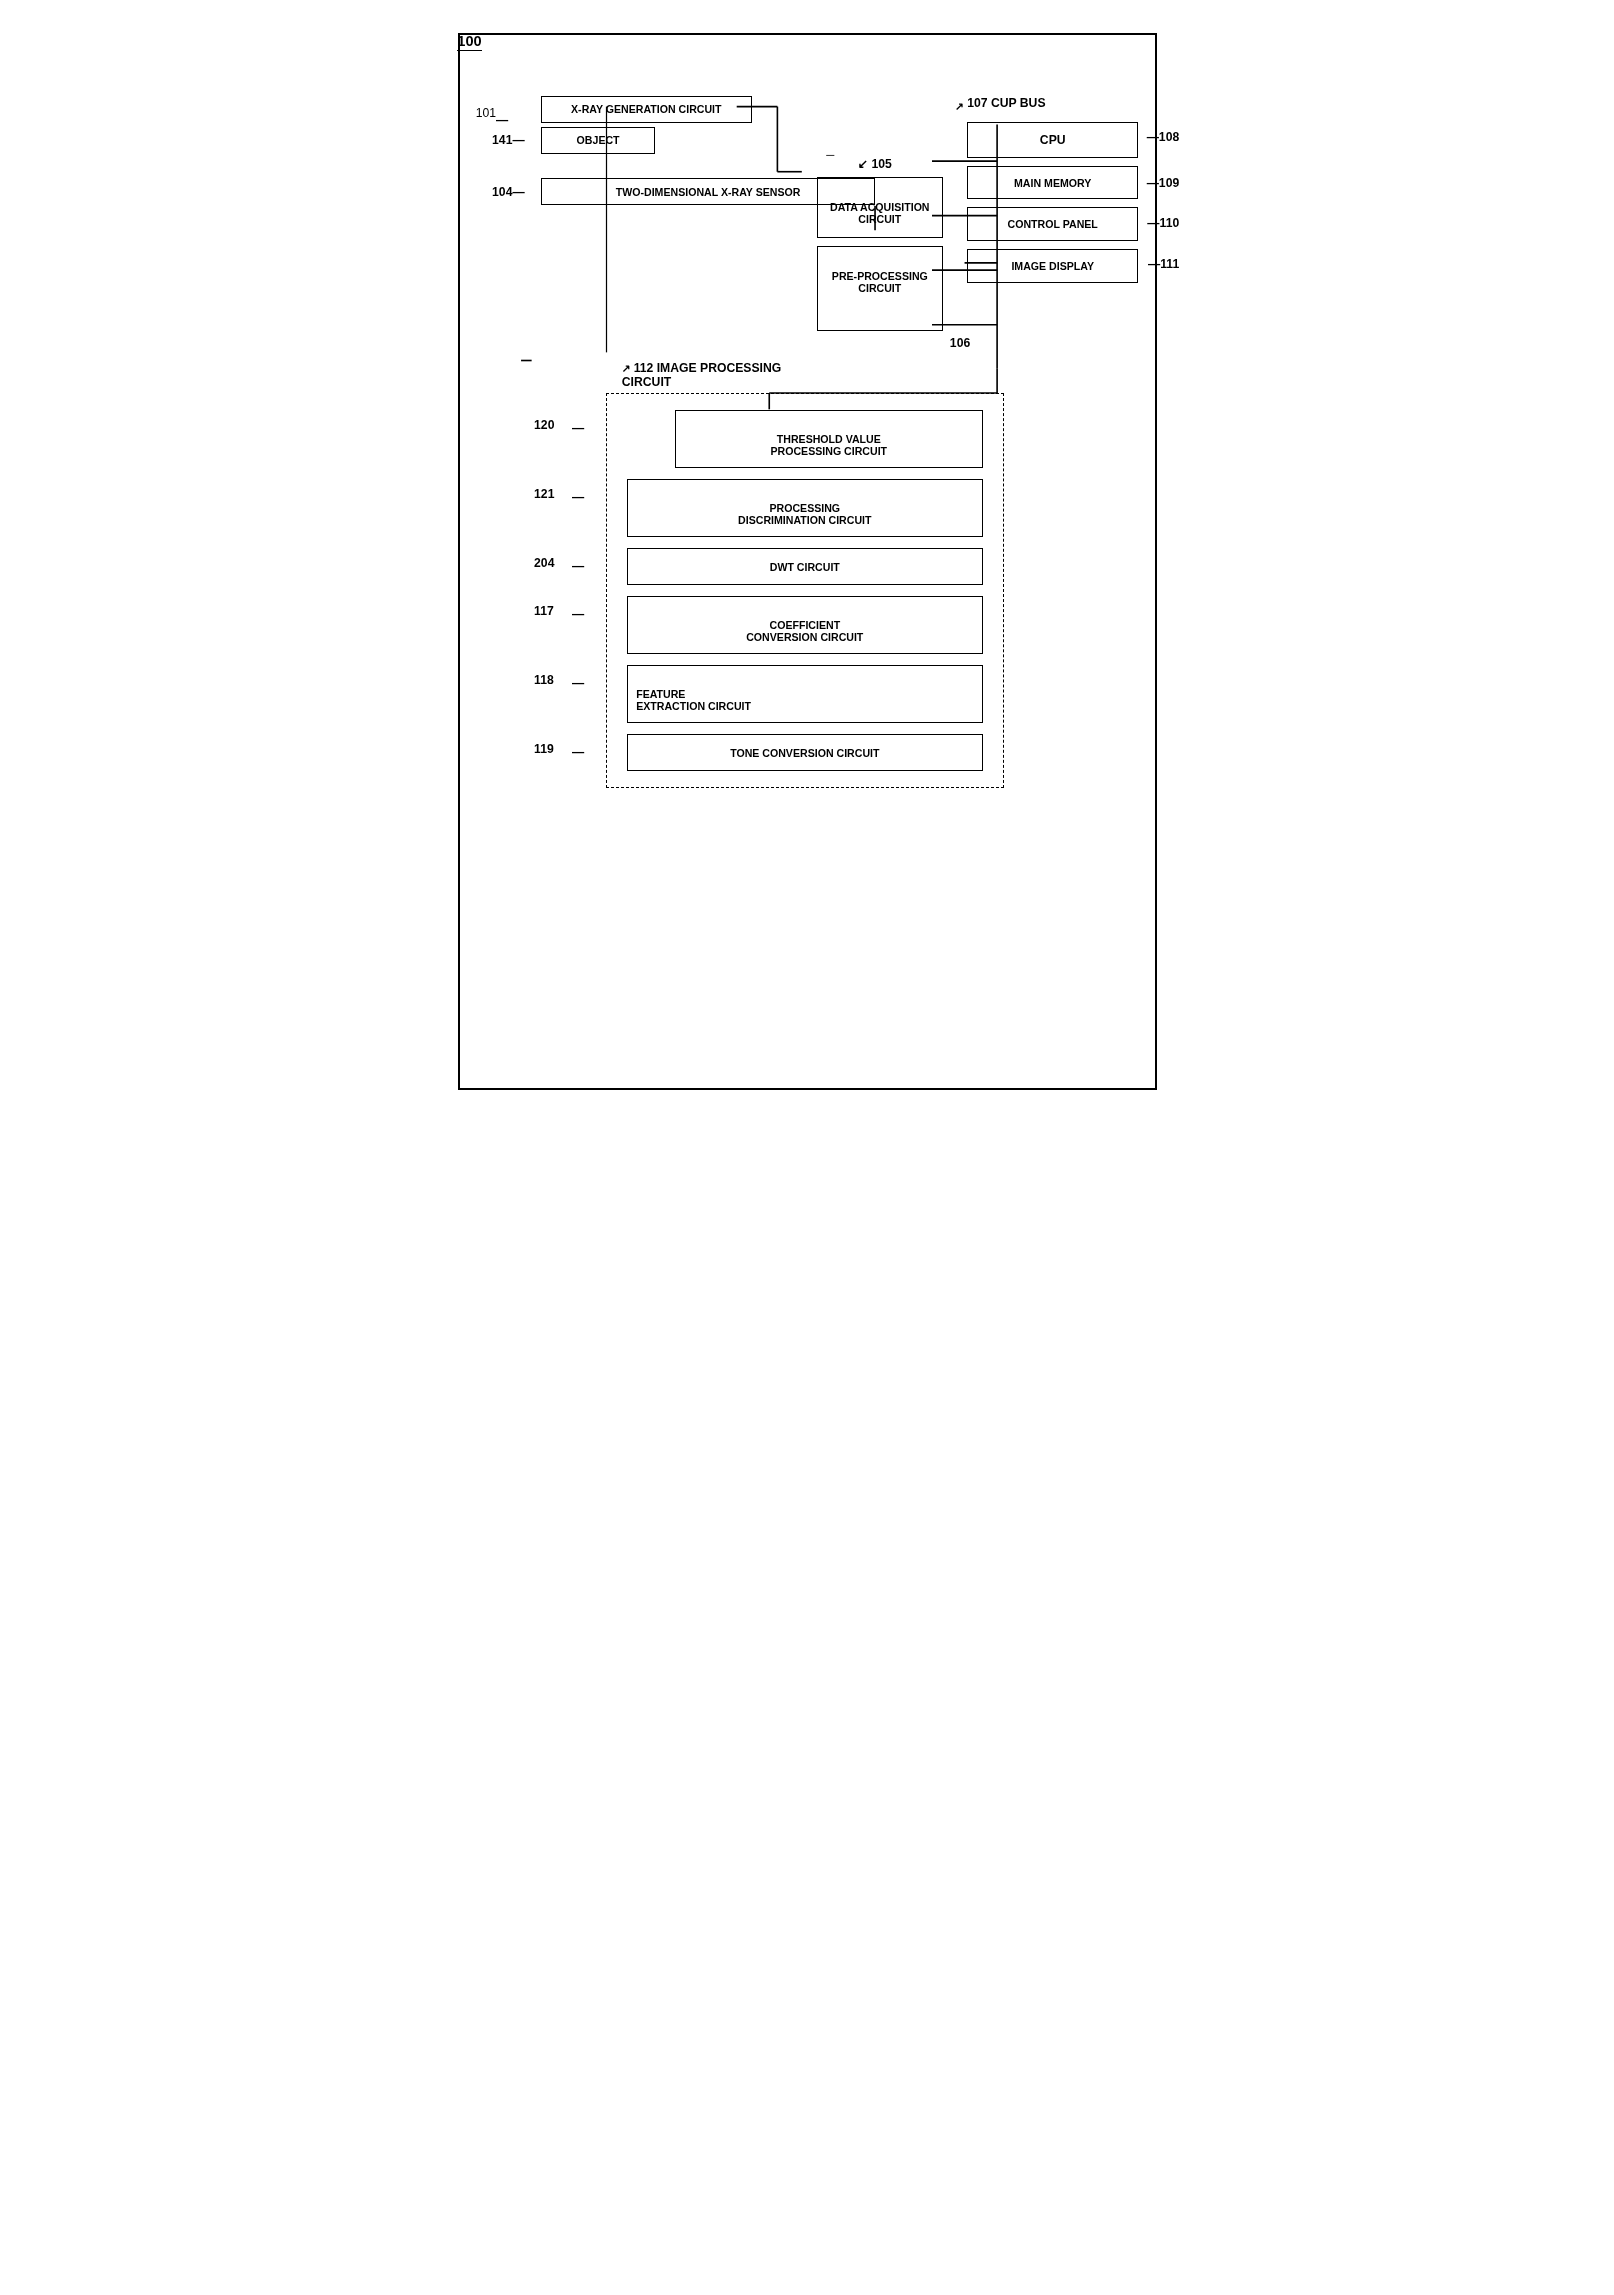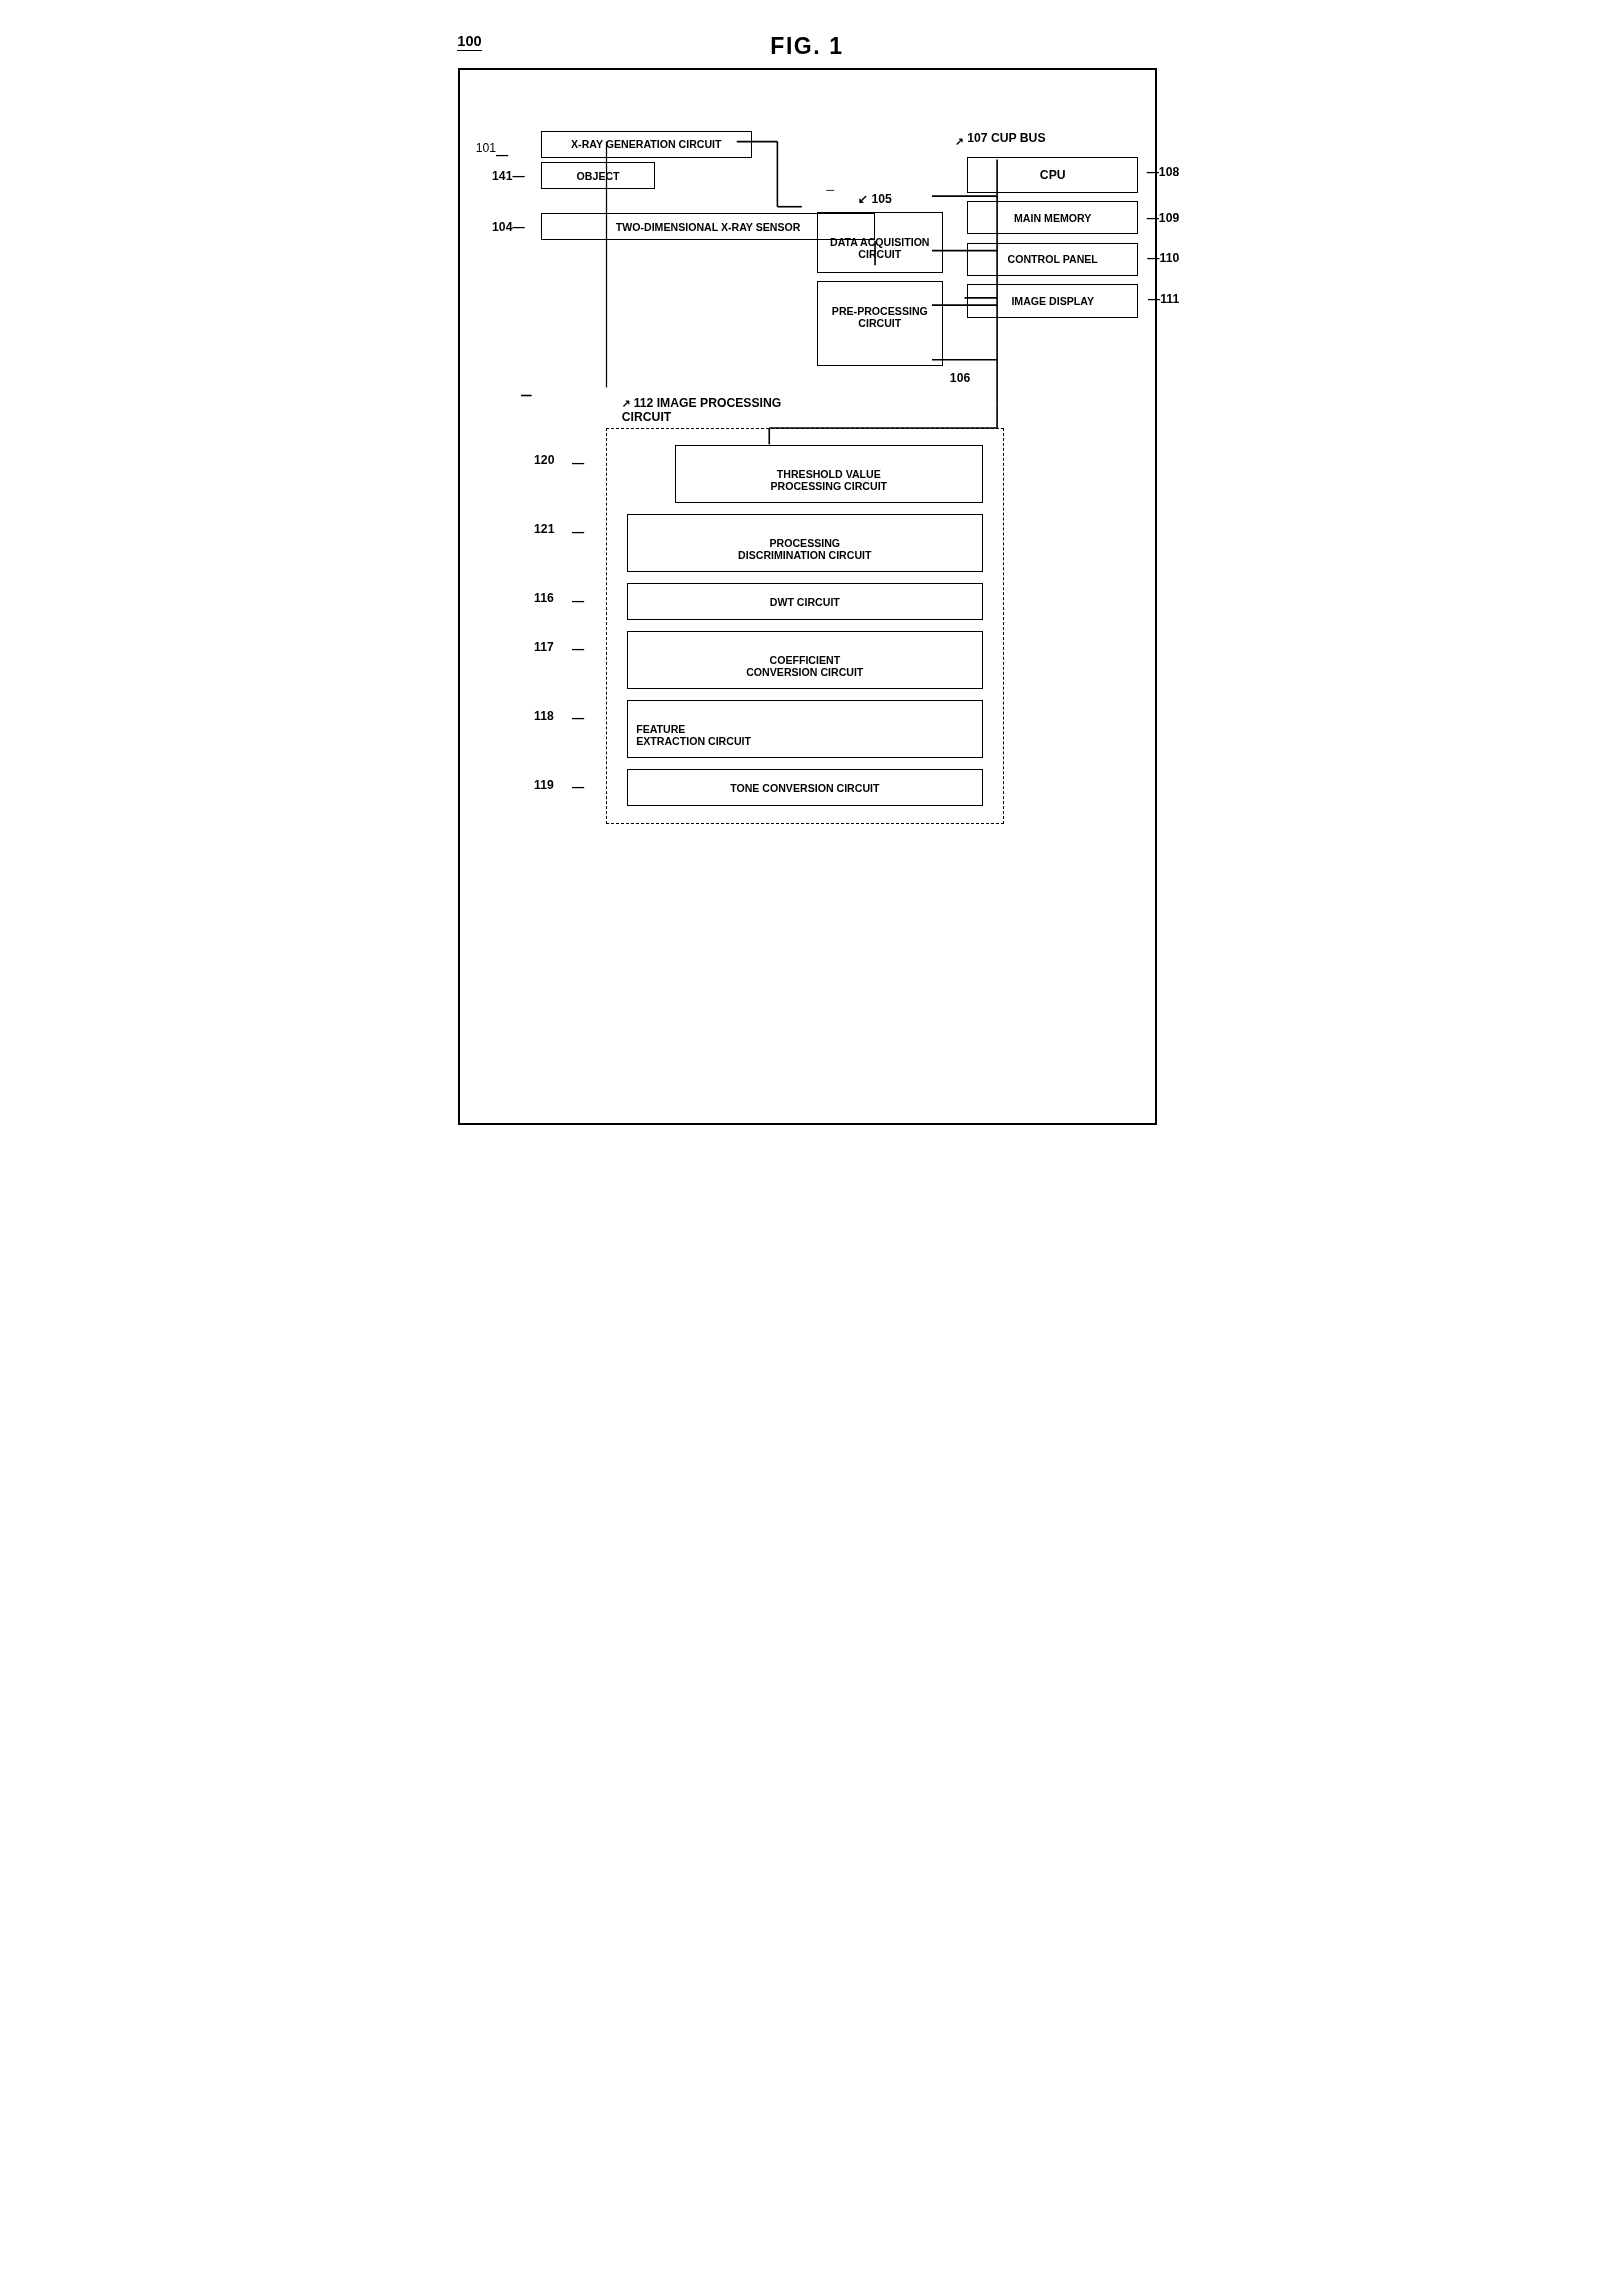--- a/index.html
+++ b/index.html
@@ -56,21 +56,20 @@
       min-height: 1057px;
       margin: 0 auto;
       padding: 16.3px;
     }
   </style>
 </head>
 <body>
 
 <div class="page">
   <div class="diagram-number">100</div>
-  <div class="figure-title">FIG. 1</div>
 
   <div class="outer-box">
     <svg style="position:absolute;top:0;left:0;width:100%;height:100%;pointer-events:none;" viewBox="0 0 854 1294" width="694" height="1052">
 
       <line x1="660" y1="110" x2="660" y2="410" stroke="#000" stroke-width="2"></line>
 
       <line x1="580" y1="155" x2="660" y2="155" stroke="#000" stroke-width="2"></line>
       <line x1="580" y1="222" x2="660" y2="222" stroke="#000" stroke-width="2"></line>
       <line x1="580" y1="289" x2="660" y2="289" stroke="#000" stroke-width="2"></line>
       <line x1="580" y1="356" x2="660" y2="356" stroke="#000" stroke-width="2"></line>
@@ -204,21 +203,21 @@
         <div style="position:relative; margin-bottom:11.4px;">
           <div style="position:absolute; left:-93px; top:8.1px; font-size:12.2px; font-weight:bold; font-family:Arial,sans-serif;">121</div>
           <div style="position:absolute; left:-55px; top:10.6px; font-size:12.2px; font-weight:bold; font-family:Arial,sans-serif;">—</div>
           <div style="border:1.6px solid #000; text-align:center; font-weight:bold; font-size:10.6px; font-family:Arial,sans-serif; padding:9.8px 8.1px; white-space:pre-line;">
             <span>PROCESSING
 DISCRIMINATION CIRCUIT</span>
           </div>
         </div>
 
         <div style="position:relative; margin-bottom:11.4px;">
-          <div style="position:absolute; left:-93px; top:8.1px; font-size:12.2px; font-weight:bold; font-family:Arial,sans-serif;">116</div>
+          <div style="position:absolute; left:-93px; top:8.1px; font-size:12.2px; font-weight:bold; font-family:Arial,sans-serif;">204</div>
           <div style="position:absolute; left:-55px; top:10.6px; font-size:12.2px; font-weight:bold; font-family:Arial,sans-serif;">—</div>
           <div style="border:1.6px solid #000; text-align:center; font-weight:bold; font-size:10.6px; font-family:Arial,sans-serif; padding:11.4px 8.1px;">
             <span>DWT CIRCUIT</span>
           </div>
         </div>
 
         <div style="position:relative; margin-bottom:11.4px;">
           <div style="position:absolute; left:-93px; top:8.1px; font-size:12.2px; font-weight:bold; font-family:Arial,sans-serif;">117</div>
           <div style="position:absolute; left:-55px; top:10.6px; font-size:12.2px; font-weight:bold; font-family:Arial,sans-serif;">—</div>
           <div style="border:1.6px solid #000; text-align:center; font-weight:bold; font-size:10.6px; font-family:Arial,sans-serif; padding:9.8px 8.1px; white-space:pre-line;">

